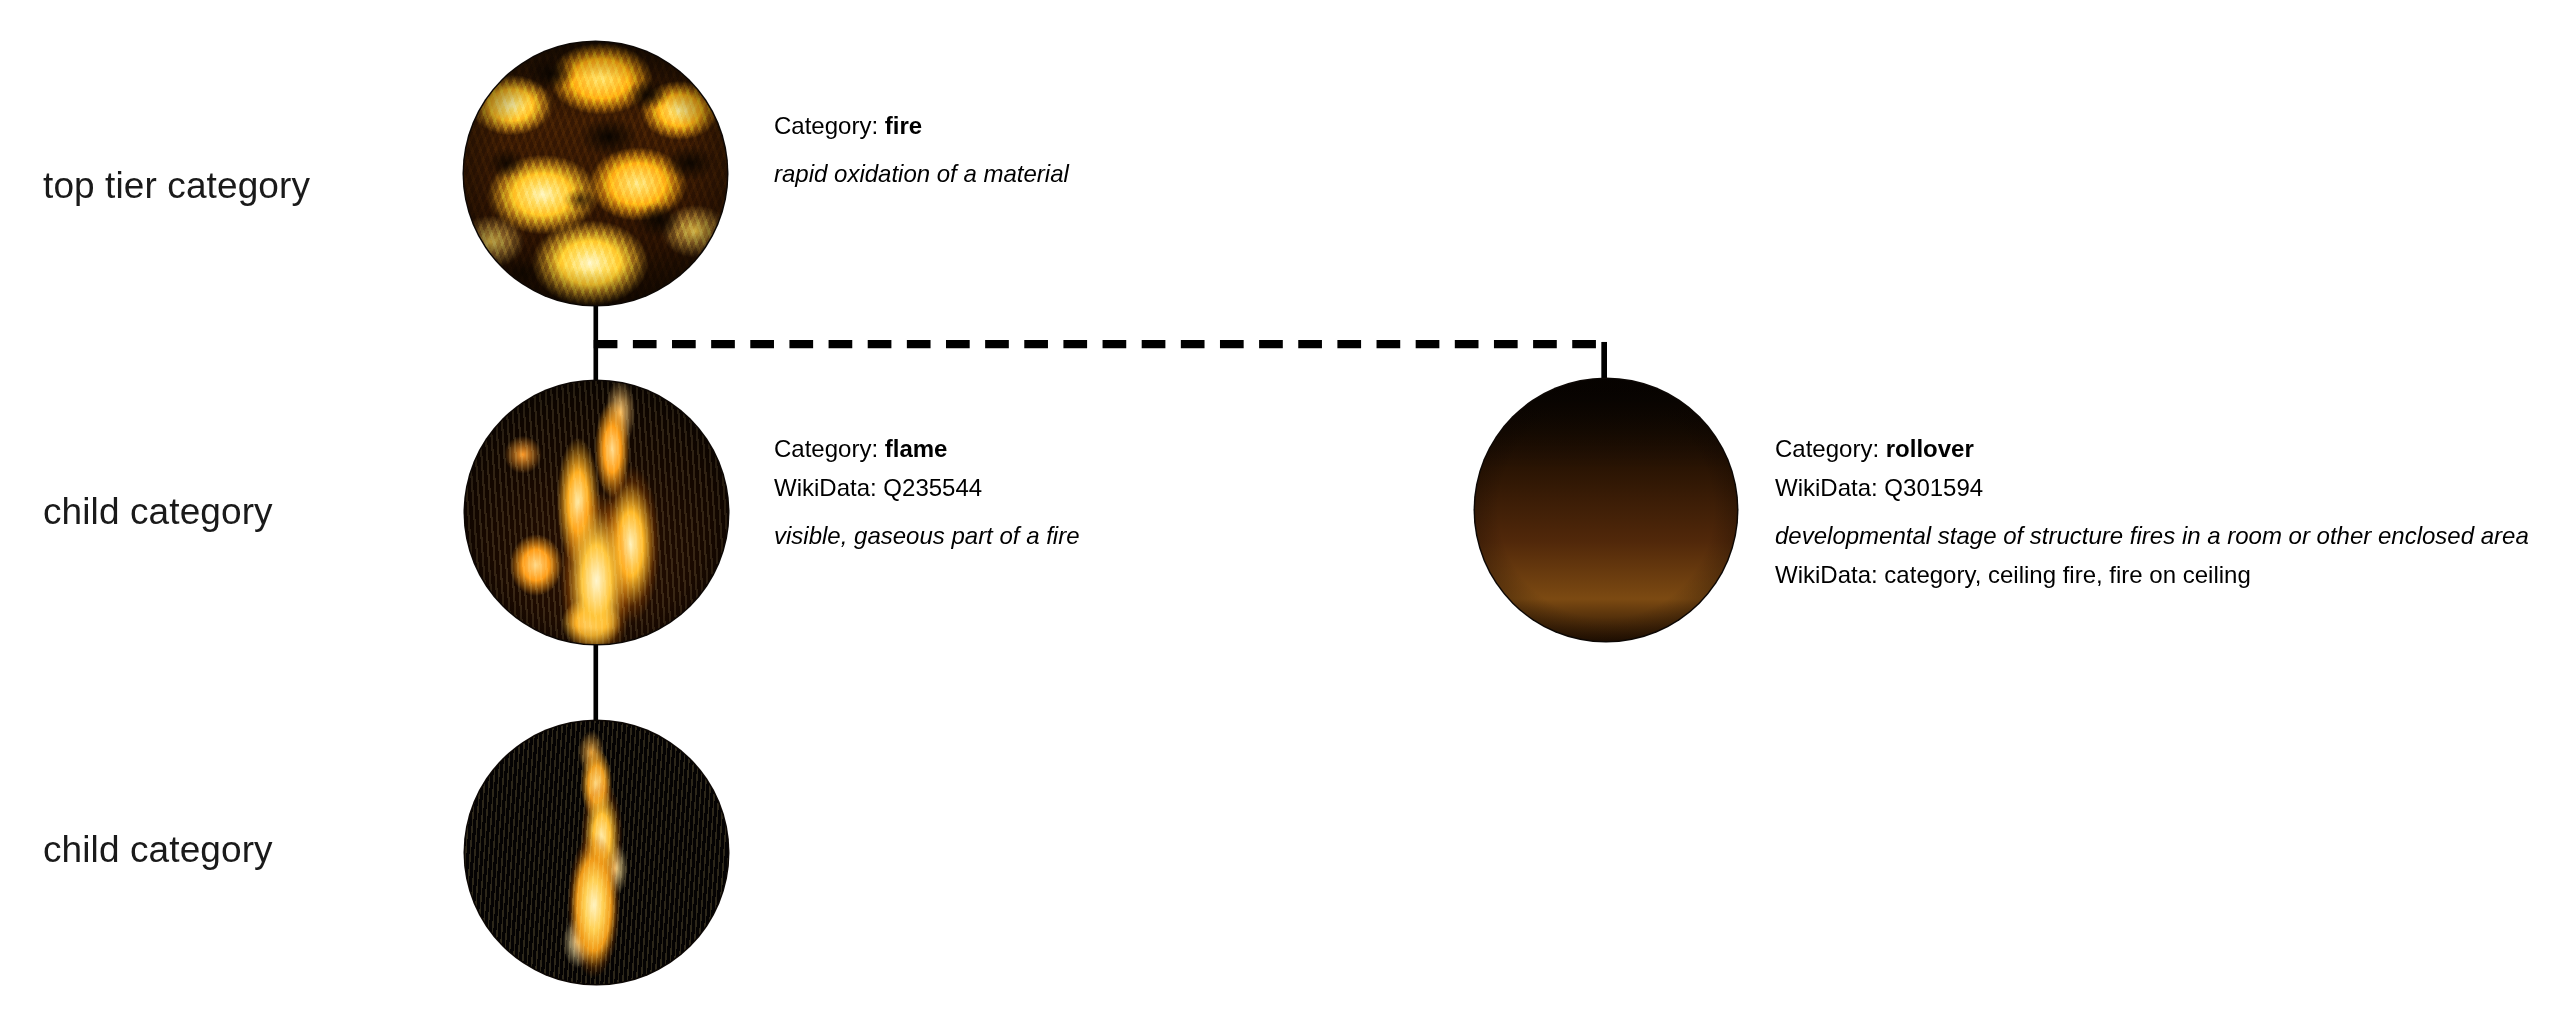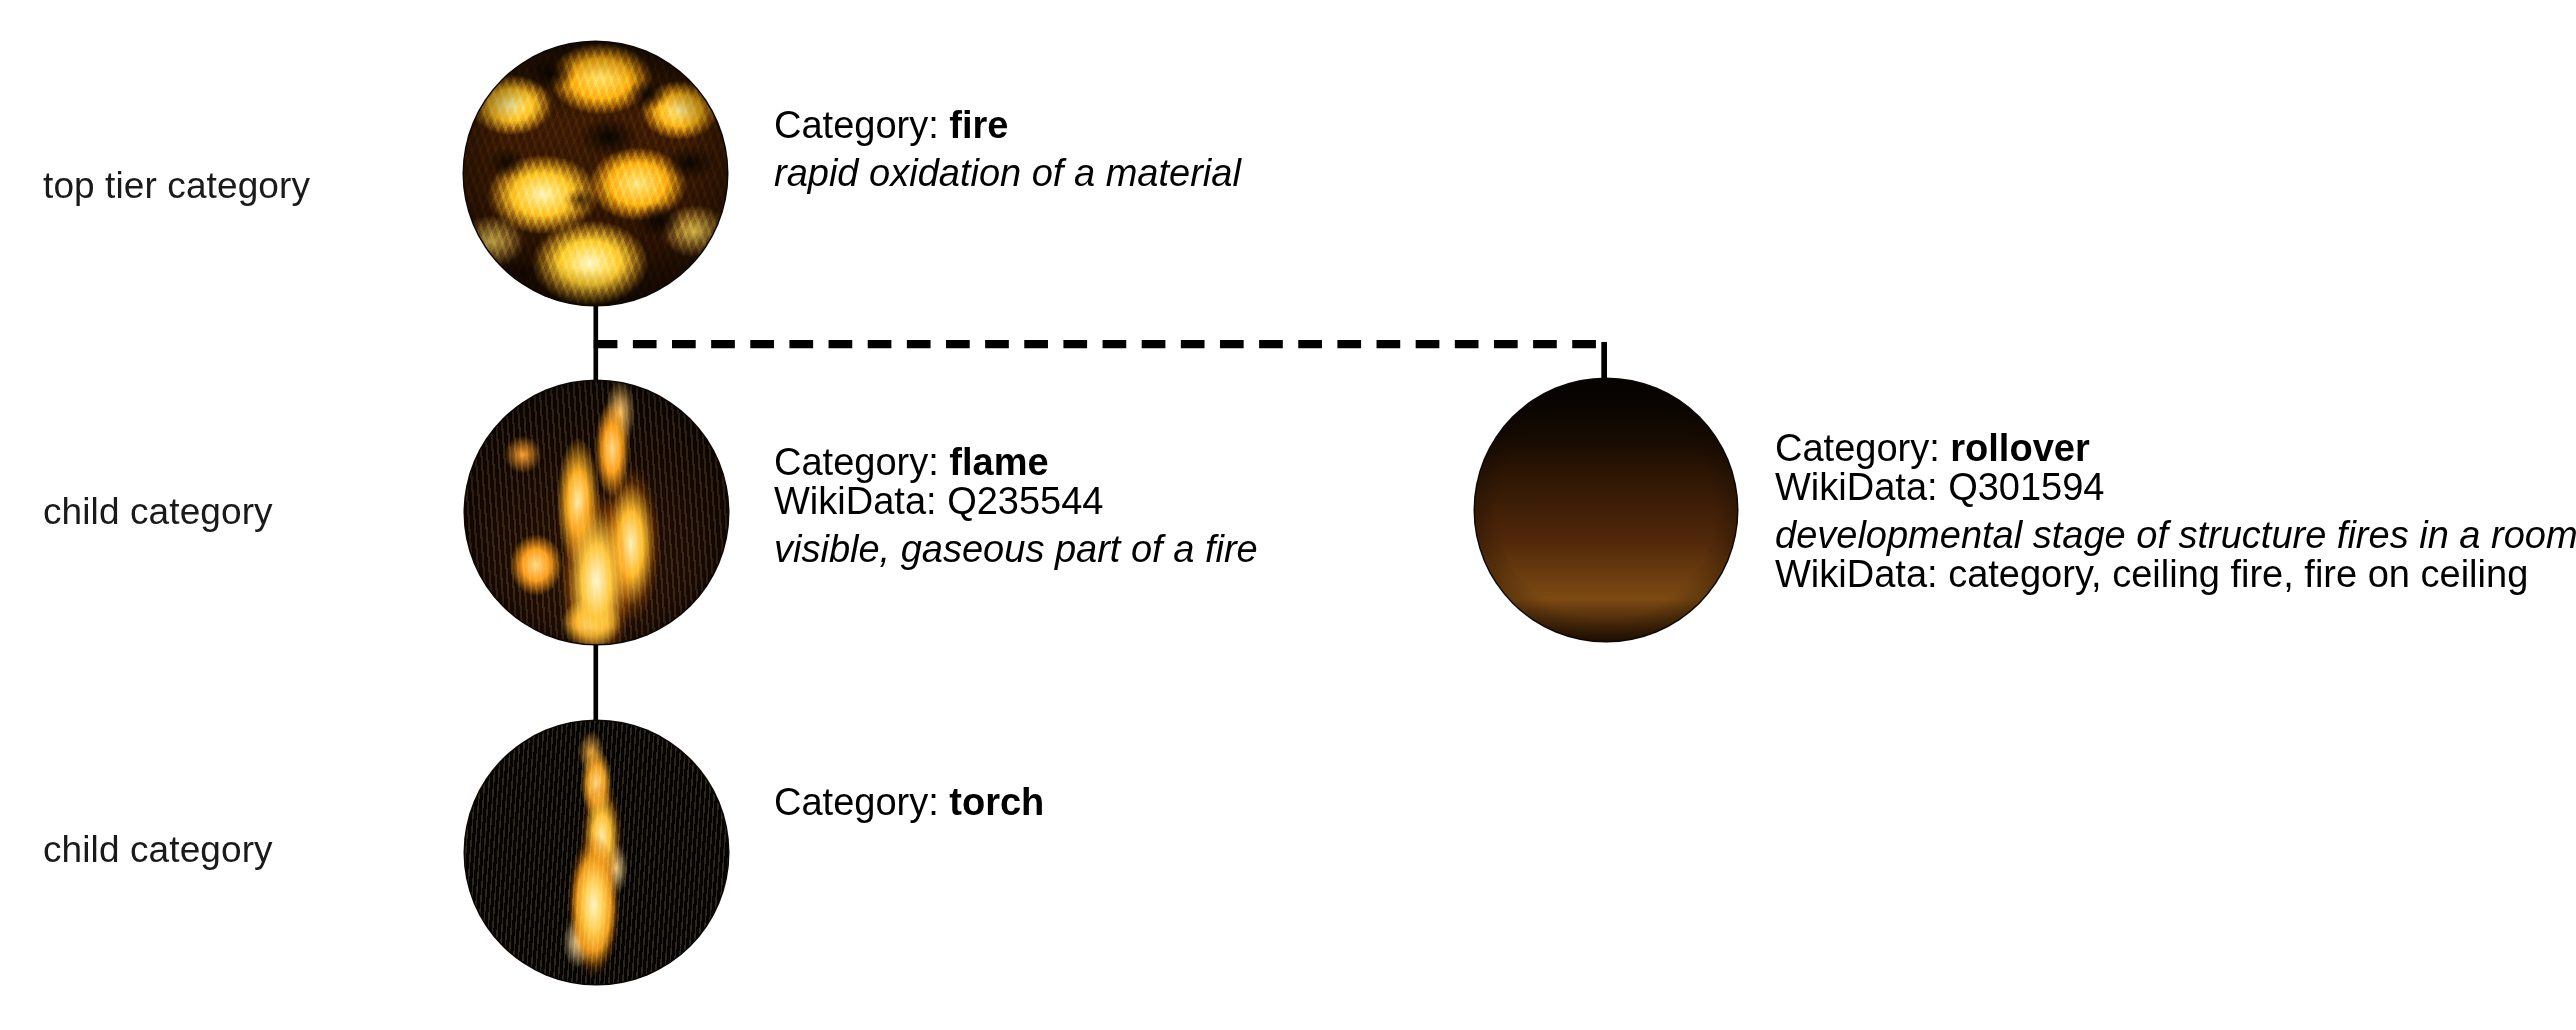--- a/index.html
+++ b/index.html
@@ -51,21 +51,21 @@
     box-shadow: 0 0 0 1.5px #0d0805;
   }
   .thumb .layer {
     position: absolute;
     left: 0; top: 0; right: 0; bottom: 0;
   }
 
   
   .info {
     position: absolute;
-    font-size: 38px;
+    font-size: 24px;
     line-height: 39px;
     white-space: nowrap;
     color: #000000;
   }
   .info .line { display: block; height: 39px; }
   .info .line.desc { font-style: italic; }
   .info .line.gap  { margin-top: 9.3px; }
   .info b { font-weight: bold; }
 
   
@@ -223,21 +223,21 @@
     </div>
   </div>
 
   <div class="node">
     <div class="thumb" style="left:465px; top:381px; width:263px; height:263px;">
       <div class="layer tex-flame-a"></div>
       <div class="layer tex-flame-b"></div>
       <div class="layer tex-flame-c"></div>
       <div class="layer tex-flame-d"></div>
     </div>
-    <div class="info" style="left:774px; top:443px;">
+    <div class="info" style="left:774px; top:429px;">
       <span class="line"><span>Category:</span> <b>flame</b></span>
       <span class="line"><span>WikiData:</span> <span>Q235544</span></span>
       <span class="line desc gap">visible, gaseous part of a fire</span>
     </div>
   </div>
 
   <div class="node">
     <div class="thumb" style="left:1475px; top:379px; width:262px; height:262px;">
       <div class="layer tex-roll-a"></div>
       <div class="layer tex-roll-b"></div>
@@ -254,18 +254,17 @@
     </div>
   </div>
 
   <div class="node">
     <div class="thumb" style="left:465px; top:721px; width:263px; height:263px;">
       <div class="layer tex-torch-a"></div>
       <div class="layer tex-torch-b"></div>
       <div class="layer tex-torch-c"></div>
     </div>
     <div class="info" style="left:774px; top:783px;">
-      <span class="line"><span>Category:</span> <b>torch</b></span>
     </div>
   </div>
 
 </div>
 
 
 </body></html>

